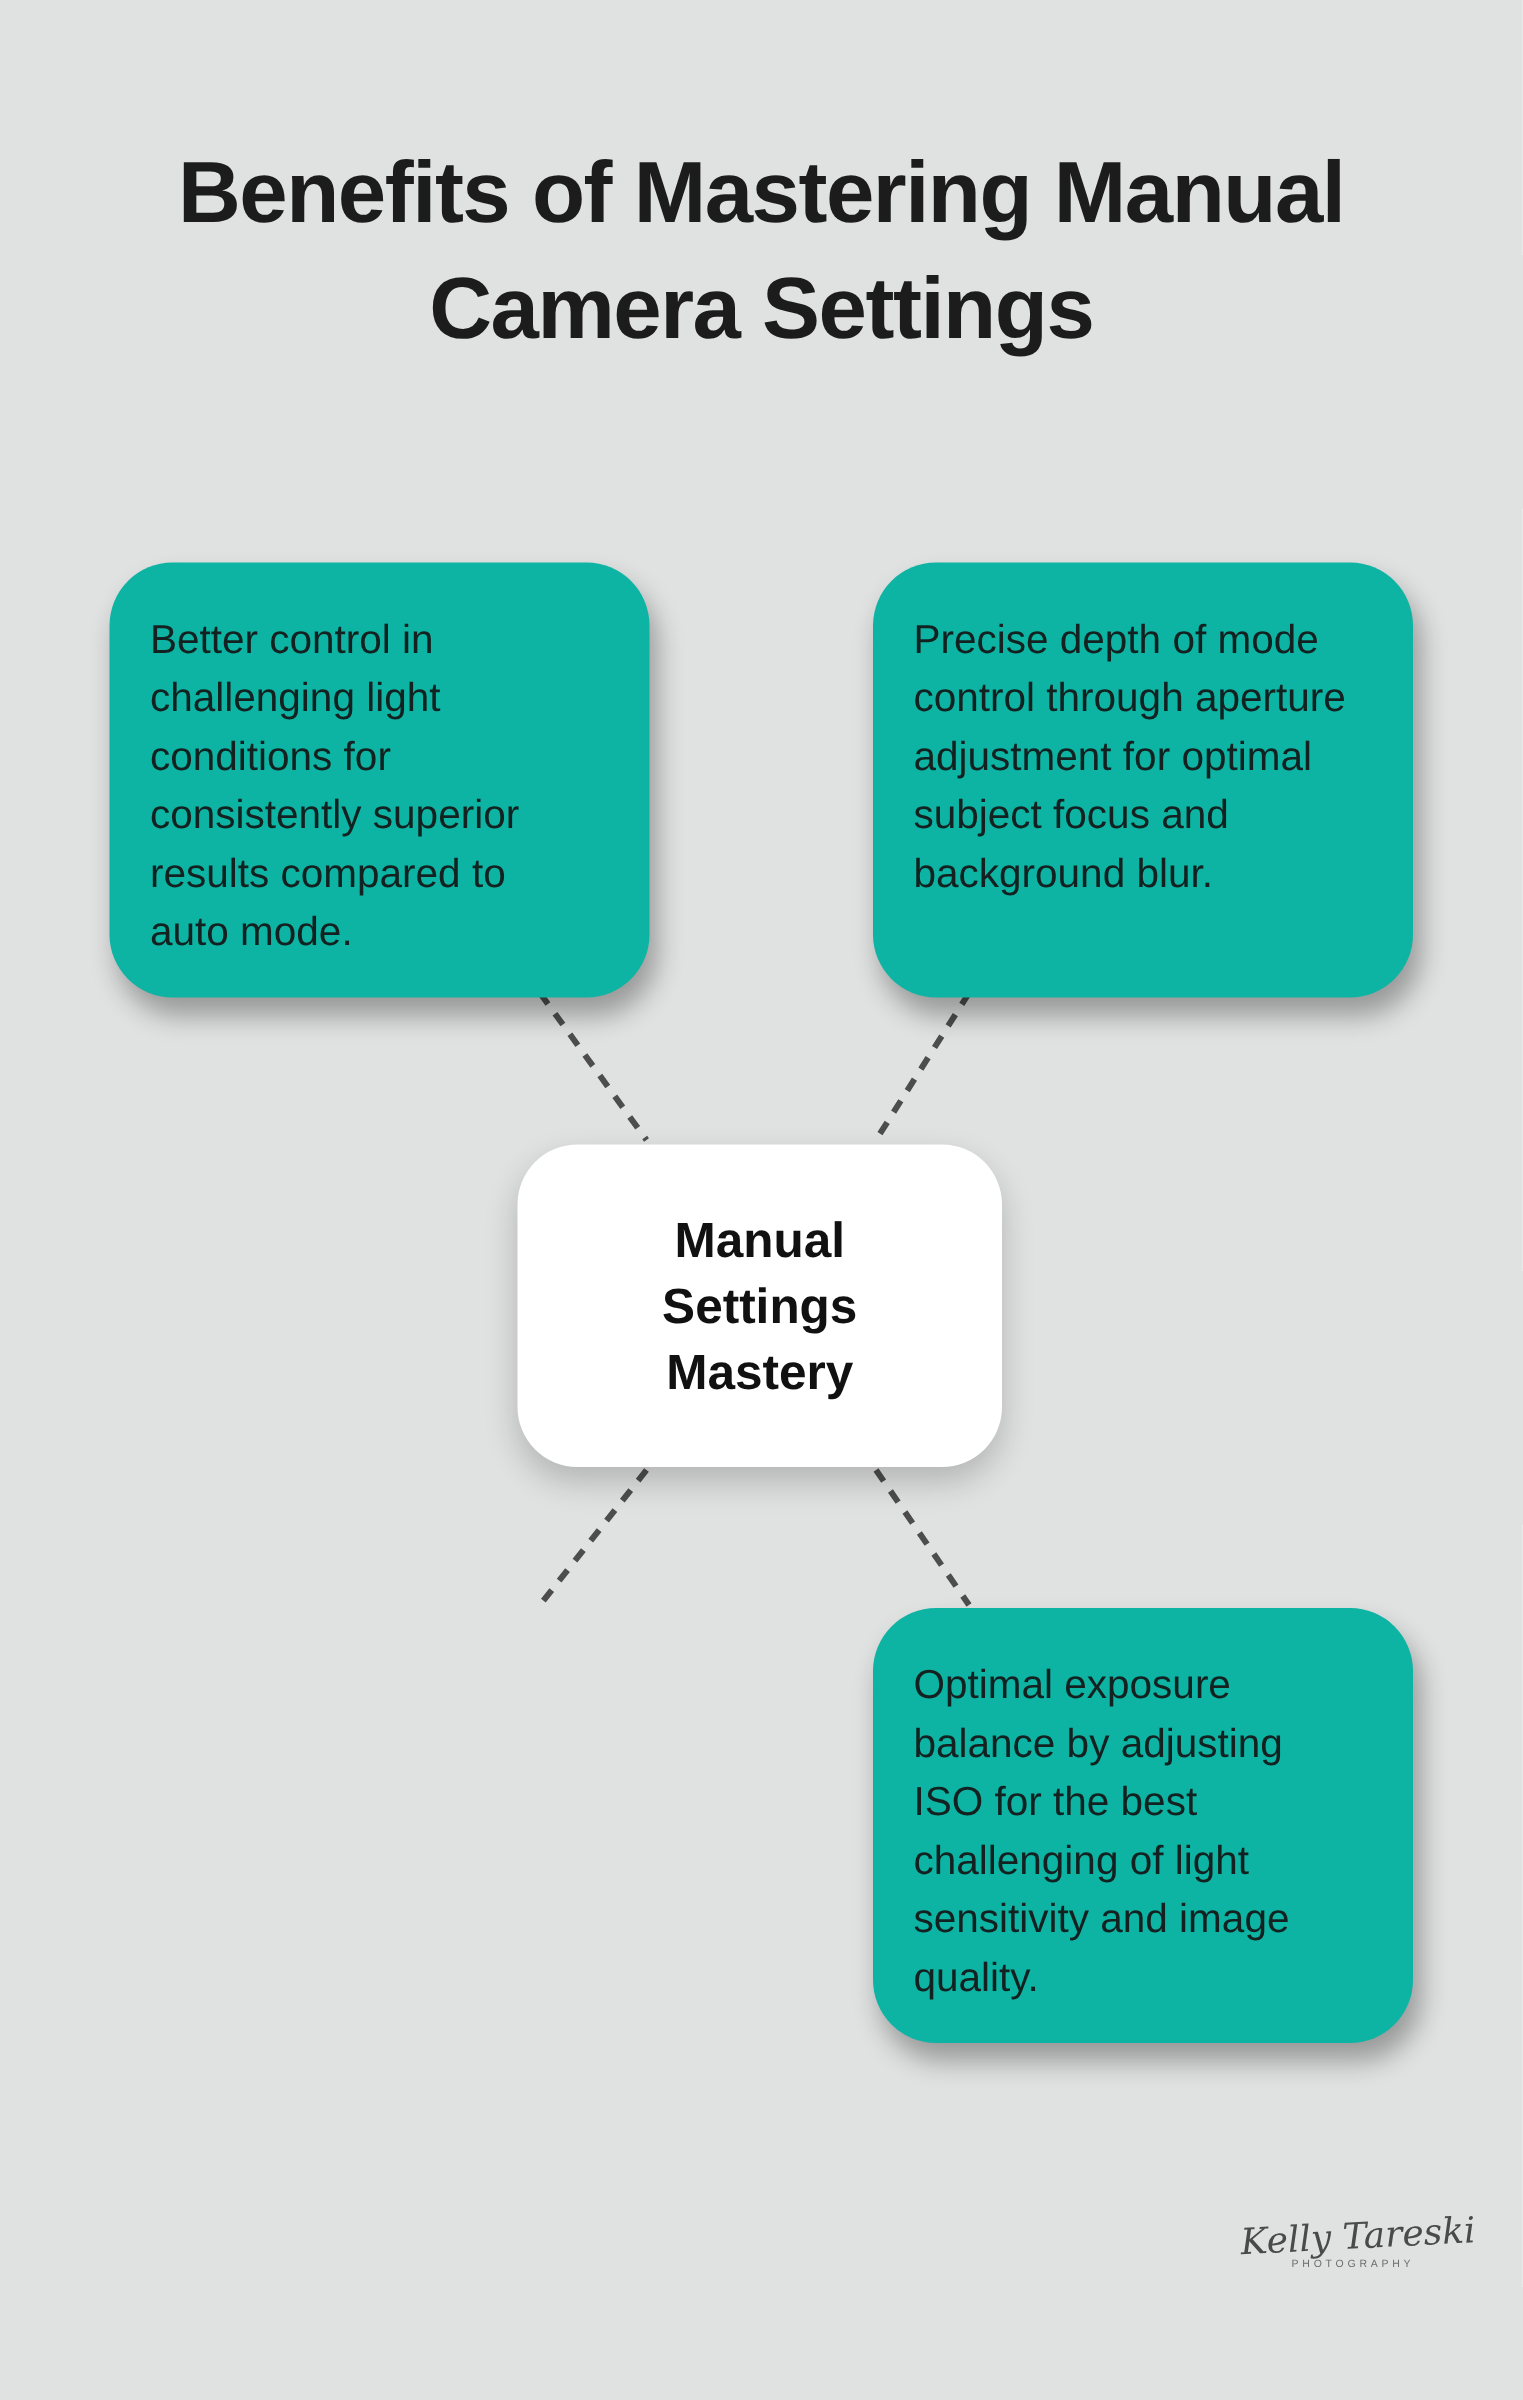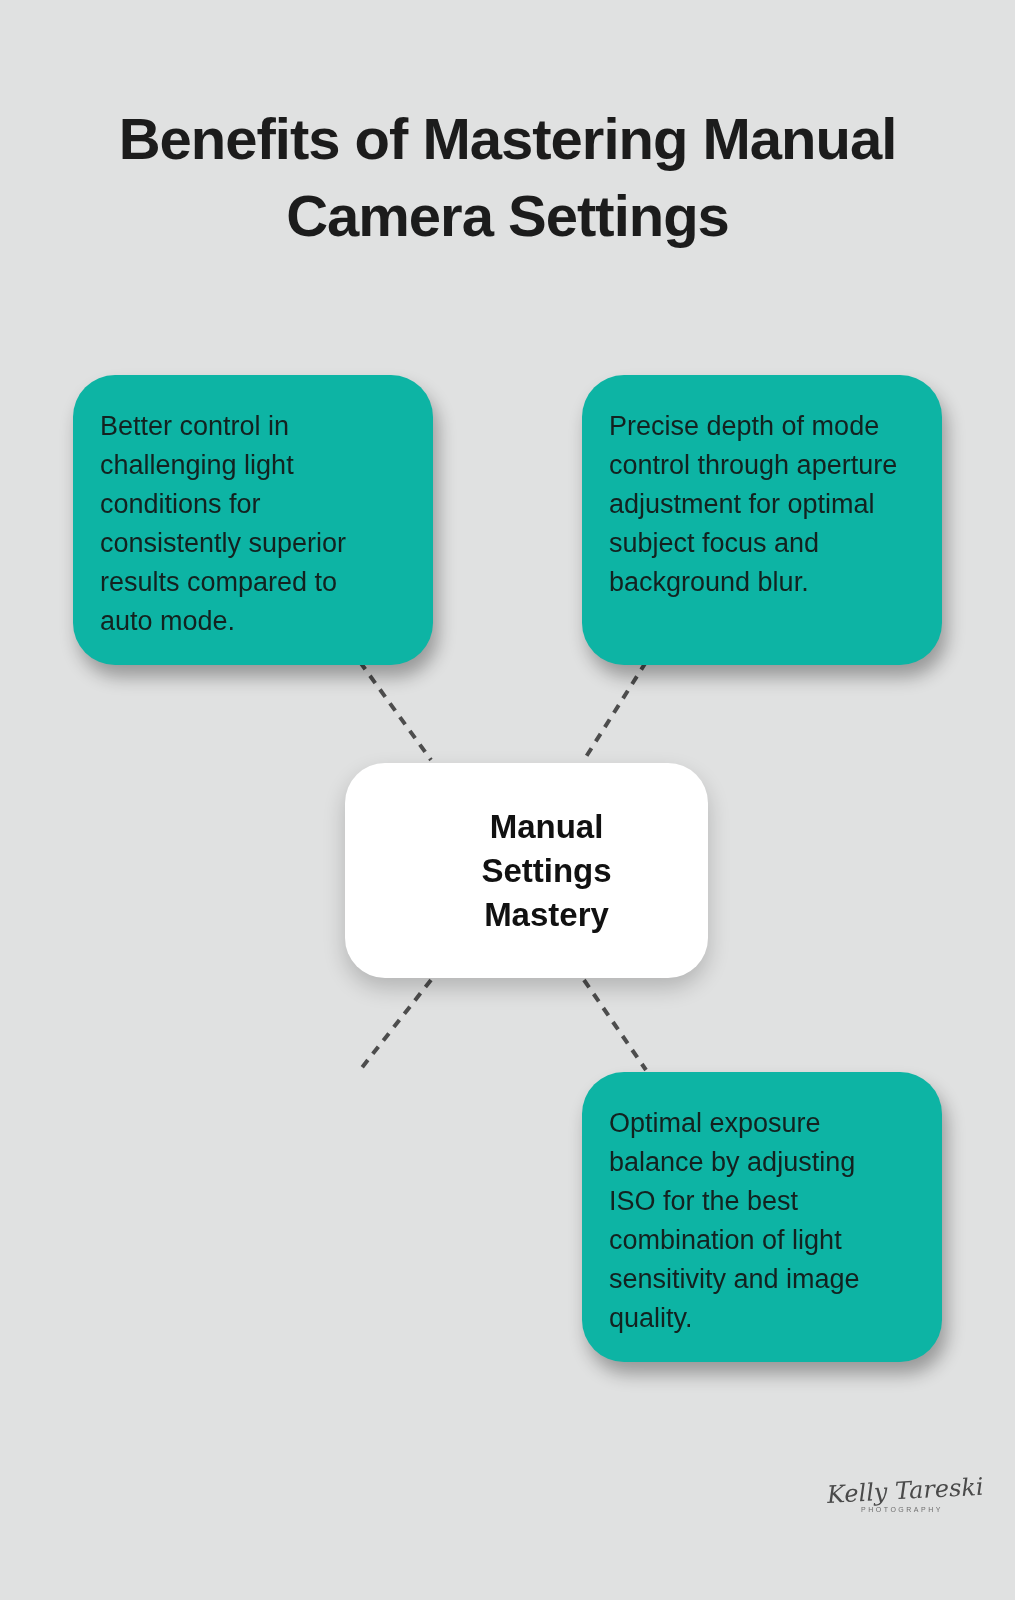--- a/index.html
+++ b/index.html
@@ -8,21 +8,21 @@
   .canvas {
     position: relative;
     width: 1015px;
     height: 1600px;
     background: #e0e1e1;
     overflow: hidden;
   }
 
   .title {
     position: absolute;
-    top: 100px;
+    top: 90px;
     left: 50%;
     transform: translateX(-50%);
     width: 900px;
     margin: 0;
     text-align: center;
     font-size: 58px;
     line-height: 1.33;
     font-weight: 800;
     letter-spacing: -1px;
     color: #1c1c1c;
@@ -68,21 +68,20 @@
     left: 345px;
     top: 763px;
     width: 323px;
     height: 215px;
     background: #ffffff;
     border-radius: 40px;
     box-shadow: 0 10px 22px rgba(0,0,0,0.20);
     display: flex;
     align-items: center;
     justify-content: center;
-    padding-left: 40px;
   }
   .center-label {
     width: 250px;
     text-align: center;
     font-size: 33px;
     line-height: 44px;
     font-weight: 700;
     color: #111111;
   }
 
@@ -130,21 +129,21 @@
   <div class="card card-tr">
     <p class="card-text">Precise depth of mode control through aperture adjustment for optimal subject focus and background blur.</p>
   </div>
 
   <div class="center-node">
     <div class="center-label">Manual Settings Mastery</div>
   </div>
 
 
   <div class="card card-br">
-    <p class="card-text">Optimal exposure balance by adjusting ISO for the best combination of light sensitivity and image quality.</p>
+    <p class="card-text">Optimal exposure balance by adjusting ISO for the best challenging of light sensitivity and image quality.</p>
   </div>
 
   <div class="signature">
     <div class="signature-name">Kelly Tareski</div>
     <div class="signature-subtitle">PHOTOGRAPHY</div>
   </div>
 
 </div>
 
 </body></html>

